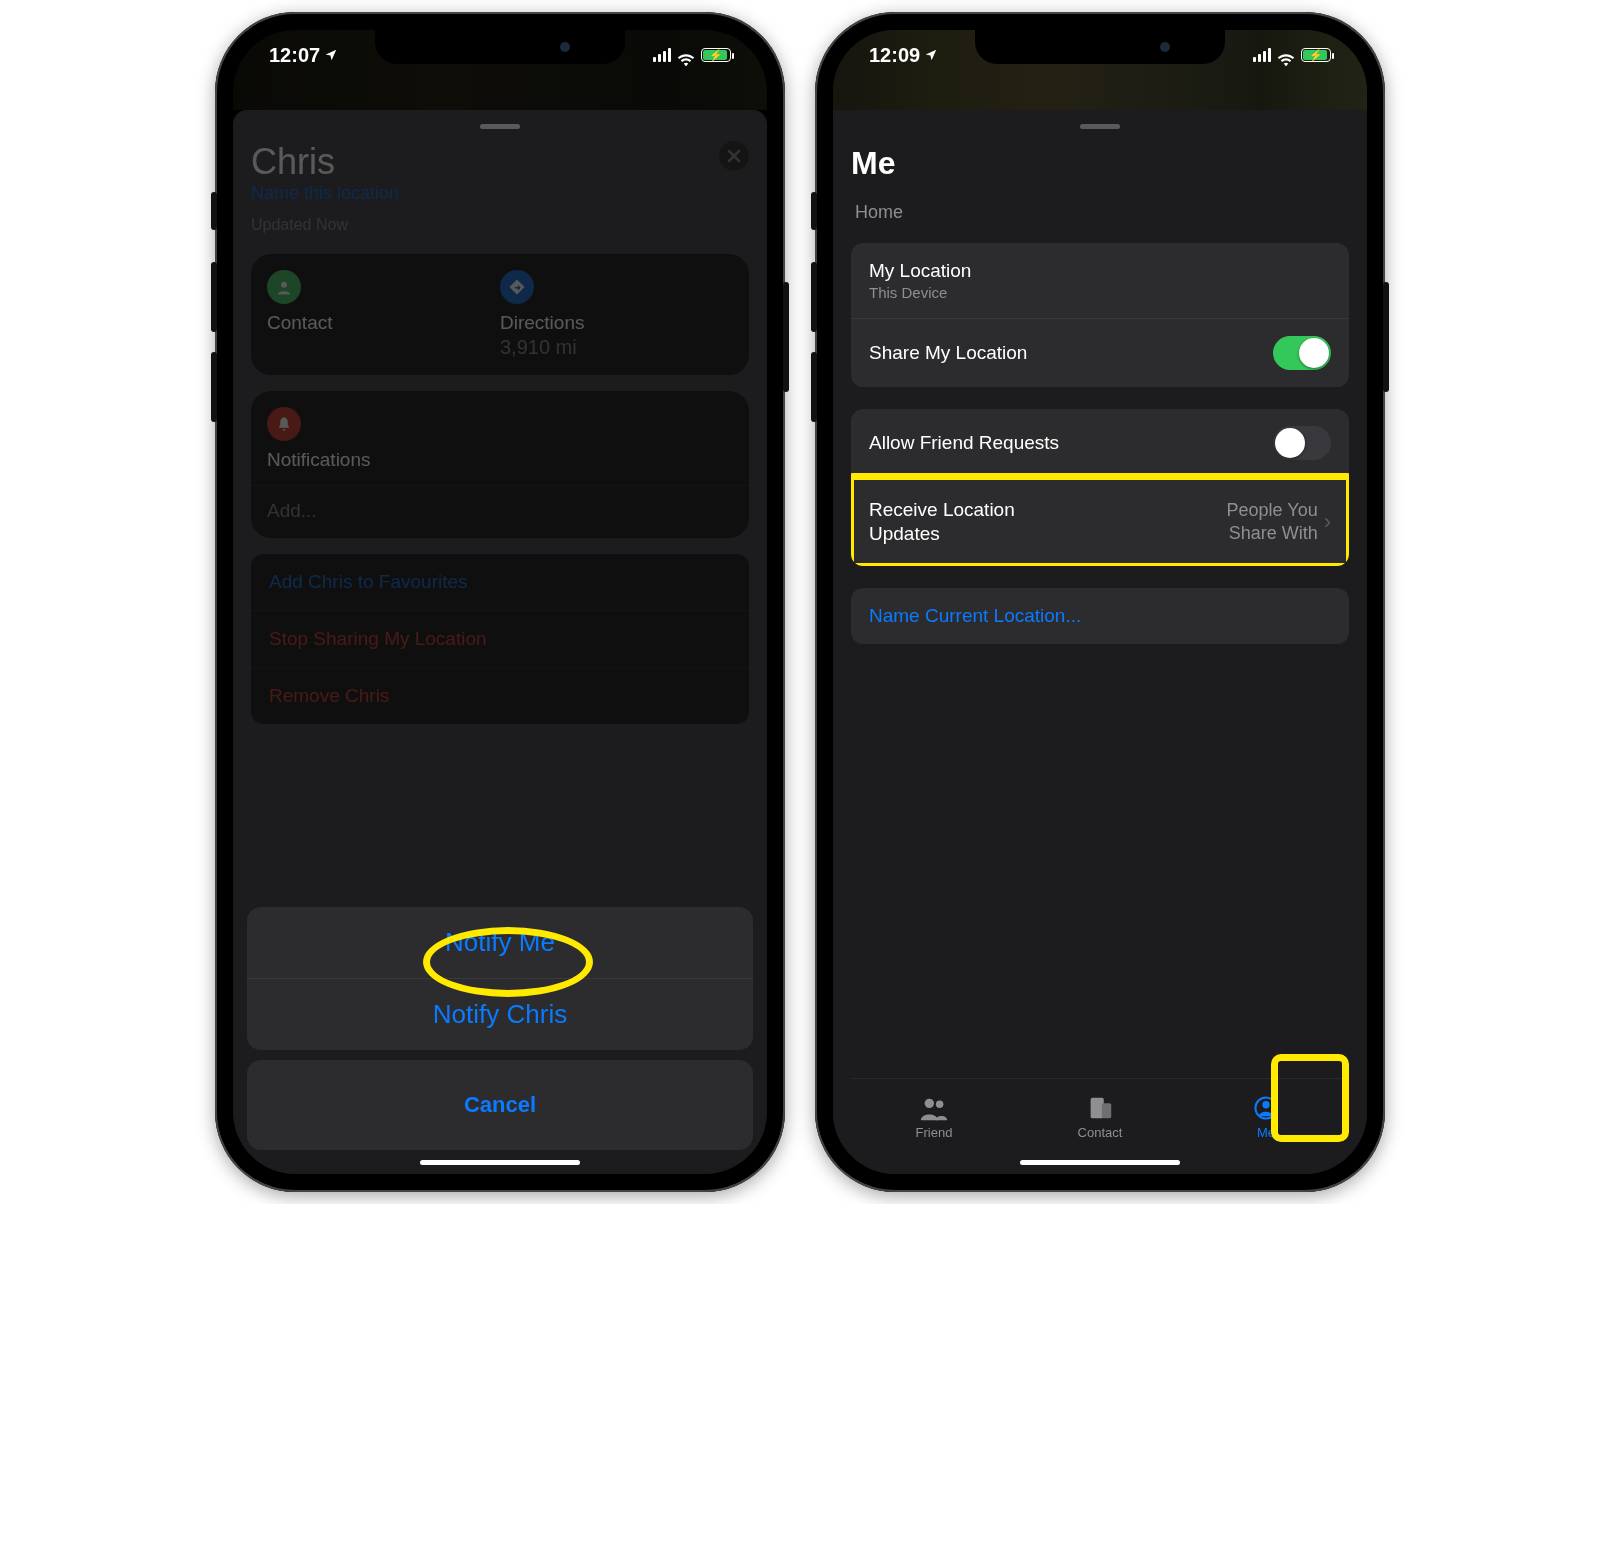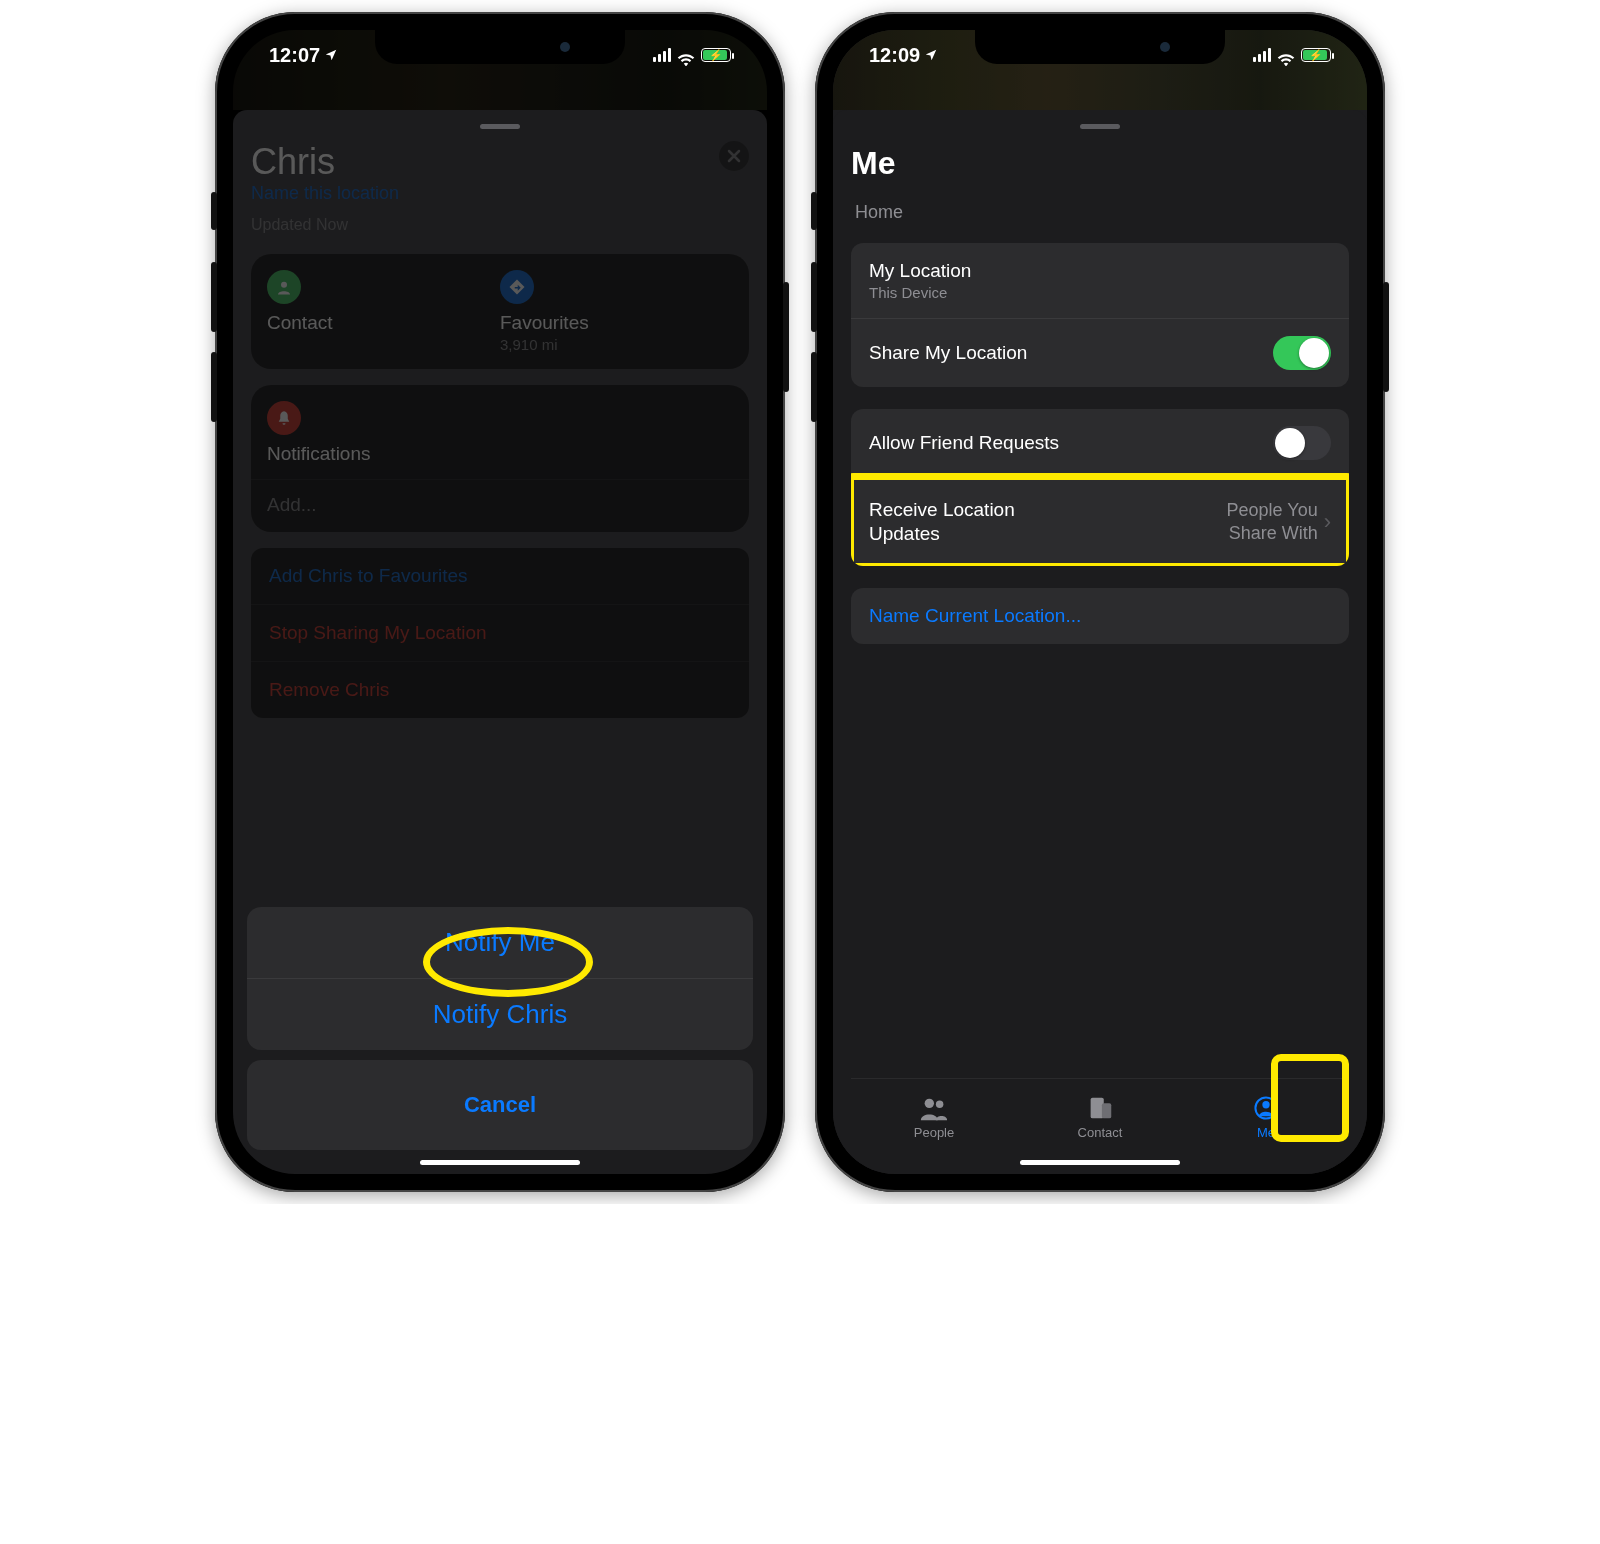--- a/index.html
+++ b/index.html
@@ -123,21 +123,21 @@
   }
   .card-row2 { display:flex; }
   .card-row2 > div { flex:1; }
   .ico-circle {
     width: 34px; height: 34px; border-radius: 50%;
     display:flex; align-items:center; justify-content:center;
     margin-bottom: 8px;
   }
   .ic-green{background:#30d158;} .ic-blue{background:#0a7aff;} .ic-red{background:#ff3b30;}
   .item-label{font-size:19px;color:#fff;}
-  .item-sub{font-size:15px;color:#8e8e93;margin-top:2px;}
+  .item-sub{font-size:20px;color:#8e8e93;margin-top:2px;}
 
   .list-card { background:#2c2c2e; border-radius:12px; margin-bottom:22px; overflow:hidden;}
   .list-row {
     padding: 17px 18px;
     font-size: 19px;
     display:flex; align-items:center; justify-content:space-between;
   }
   .list-row + .list-row { border-top:1px solid #3a3a3c; }
   .blue-txt{color:#0a7aff;}
   .red-txt{color:#ff3b30;}
@@ -285,21 +285,21 @@
           </div>
           <div class="item-label">Contact</div>
         </div>
         <div>
           <div class="ico-circle ic-blue">
             <svg width="18" height="18" viewBox="0 0 24 24">
                 <path d="M12 2 L22 12 L12 22 L2 12 Z" fill="#fff"></path>
                 <path d="M9 12 L13 12 L13 9 L17 13 L13 17 L13 14 L9 14 Z" fill="#0a7aff"></path>
               </svg>
           </div>
-          <div class="item-label">Favourites</div>
+          <div class="item-label">Directions</div>
           <div class="item-sub">3,910 mi</div>
         </div>
       </div>
 
       <div class="card">
         <div class="ico-circle ic-red">
           <svg width="18" height="18" viewBox="0 0 24 24">
               <path d="M12 3 C9 3 7 6 7 9 L7 13 L5 17 L19 17 L17 13 L17 9 C17 6 15 3 12 3 Z M10 19 A2 2 0 0 0 14 19 Z" fill="#fff"></path>
             </svg>
         </div>
@@ -407,21 +407,21 @@
       </div>
 
       <div class="tabbar">
         <div class="tab">
           <svg viewBox="0 0 32 26">
               <circle cx="11" cy="8" r="5" fill="#8e8e93"></circle>
               <circle cx="22" cy="9" r="4" fill="#8e8e93"></circle>
               <path d="M2 26 C2 18 20 18 20 26 Z" fill="#8e8e93"></path>
               <path d="M18 26 C18 20 30 20 30 26 Z" fill="#8e8e93"></path>
             </svg>
-          <span>People</span>
+          <span>Friend</span>
         </div>
         <div class="tab">
           <svg viewBox="0 0 32 26">
               <rect x="6" y="2" width="14" height="22" rx="2" fill="#8e8e93"></rect>
               <rect x="18" y="8" width="10" height="16" rx="2" fill="#6e6e73"></rect>
             </svg>
           <span>Contact</span>
         </div>
         <div class="tab sel">
           <svg viewBox="0 0 32 32">

